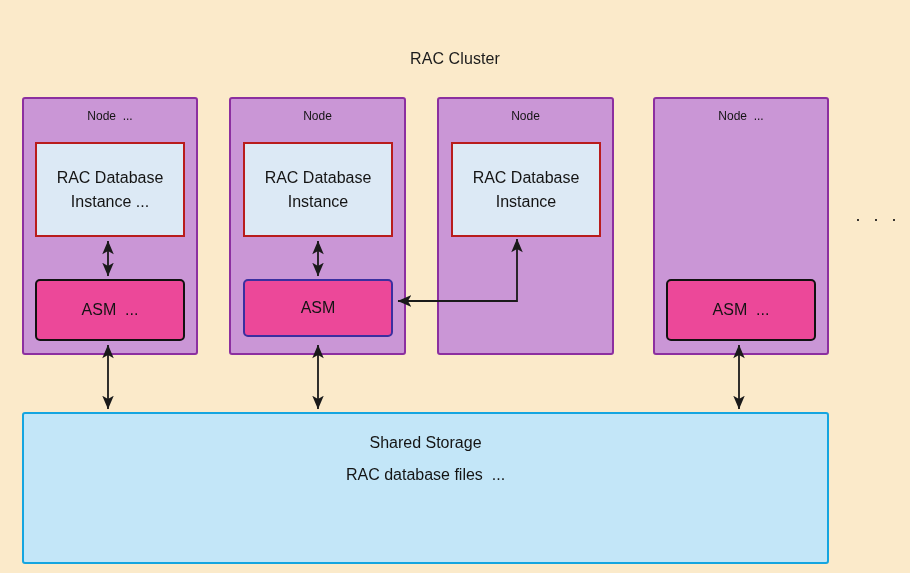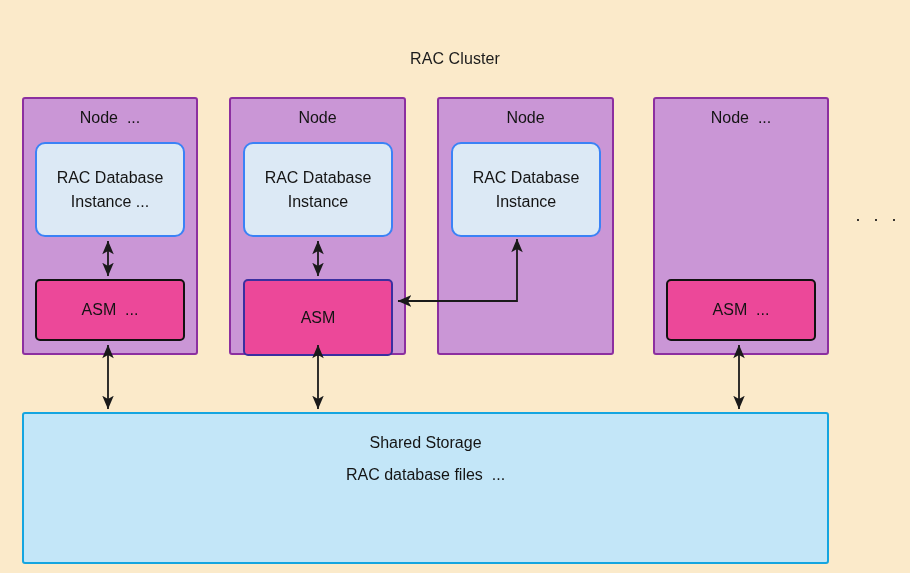--- a/index.html
+++ b/index.html
@@ -34,30 +34,30 @@
   
   .node-box {
     background: #ca96d6;
     border: 2px solid #8c2fa0;
     border-radius: 3px;
   }
   .node-label {
     position: absolute;
     left: 0; right: 0; top: 10px;
     text-align: center;
-    font-size: 16px;
+    font-size: 12px;
     color: #141414;
     white-space: pre;
   }
 
   
   .inst-box {
     background: #dce9f5;
-    border: 2px solid #3b82f6;
-    border-radius: 10px;
+    border: 2px solid #b91c1c;
+    border-radius: 0;
     display: flex;
     align-items: center;
     justify-content: center;
   }
   .inst-label {
     font-size: 16px;
     color: #141414;
     text-align: center;
     line-height: 1.45;
     white-space: pre-line;
@@ -136,21 +136,21 @@
     <div class="asm-label">ASM  ...</div>
   </div>
 
   <div class="abs node-box" style="left:229px; top:50px; width:177px; height:258px;">
     <div class="node-label">Node</div>
   </div>
   <div class="abs inst-box" style="left:243px; top:95px; width:150px; height:95px;">
     <div class="inst-label">RAC Database
 Instance</div>
   </div>
-  <div class="abs asm-box accent" style="left:243px; top:232px; width:150px; height:77px;">
+  <div class="abs asm-box accent" style="left:243px; top:232px; width:150px; height:58px;">
     <div class="asm-label">ASM</div>
   </div>
 
   <div class="abs node-box" style="left:437px; top:50px; width:177px; height:258px;">
     <div class="node-label">Node</div>
   </div>
   <div class="abs inst-box" style="left:451px; top:95px; width:150px; height:95px;">
     <div class="inst-label">RAC Database
 Instance</div>
   </div>

